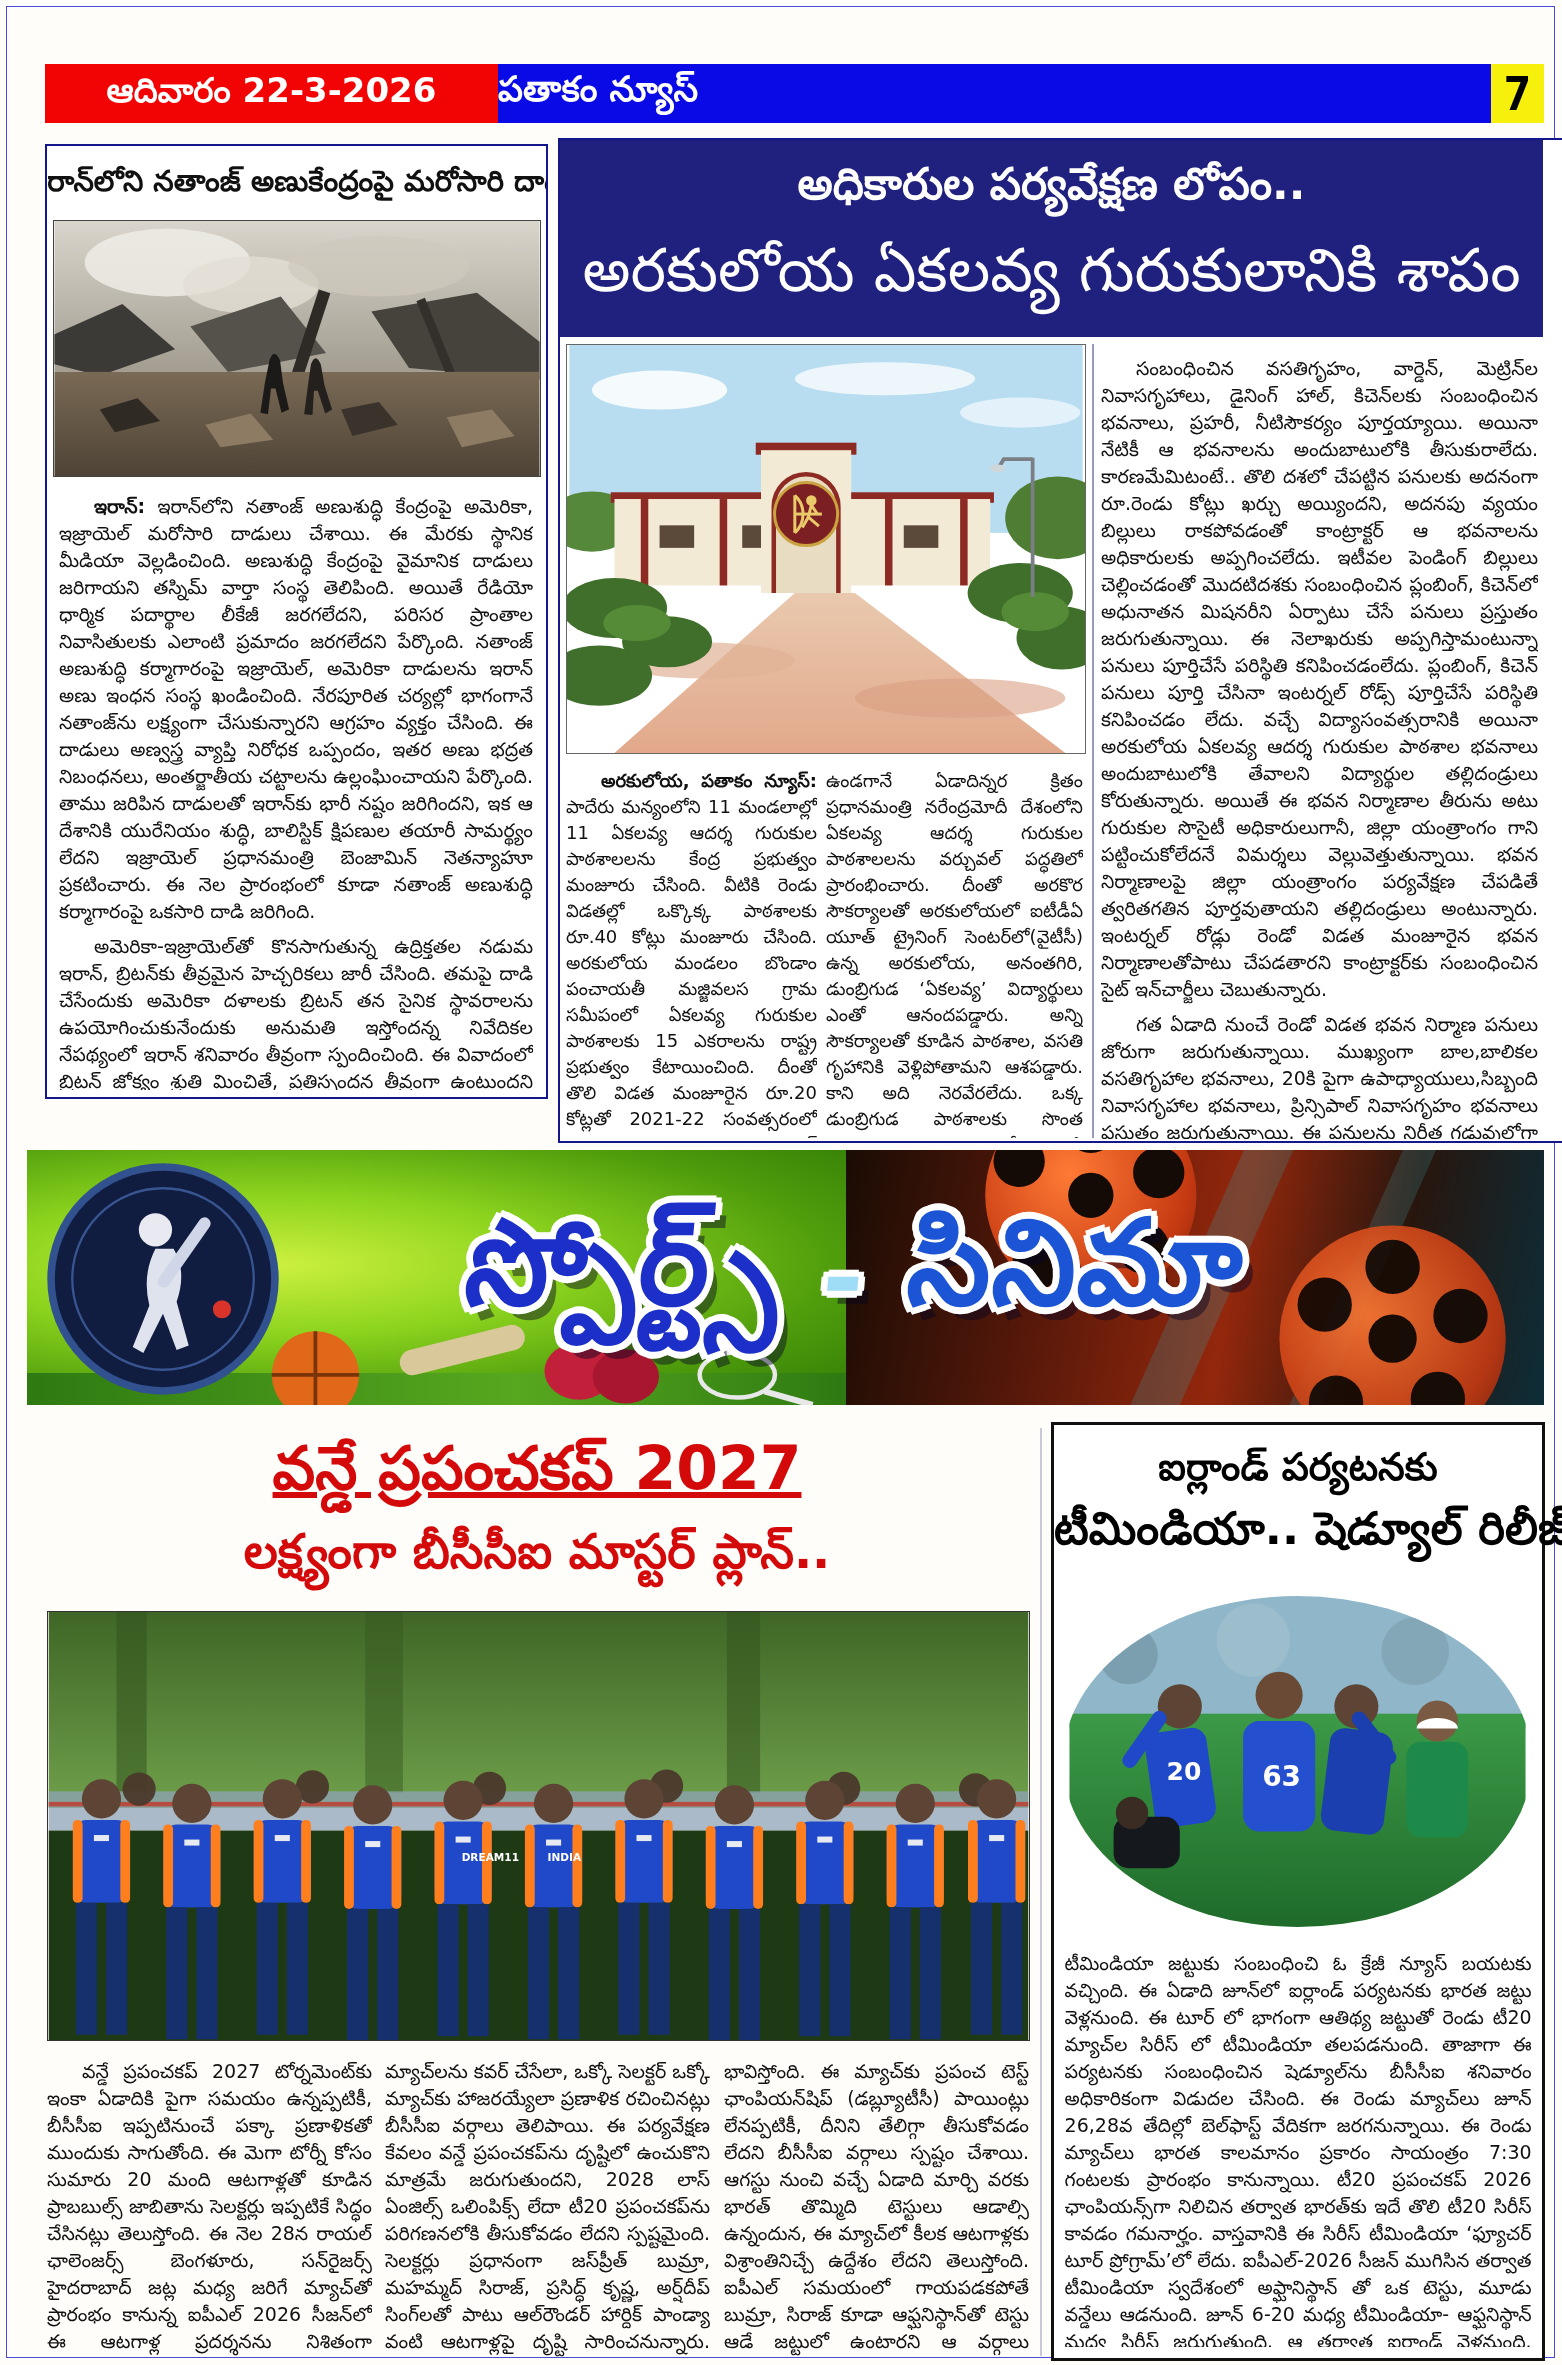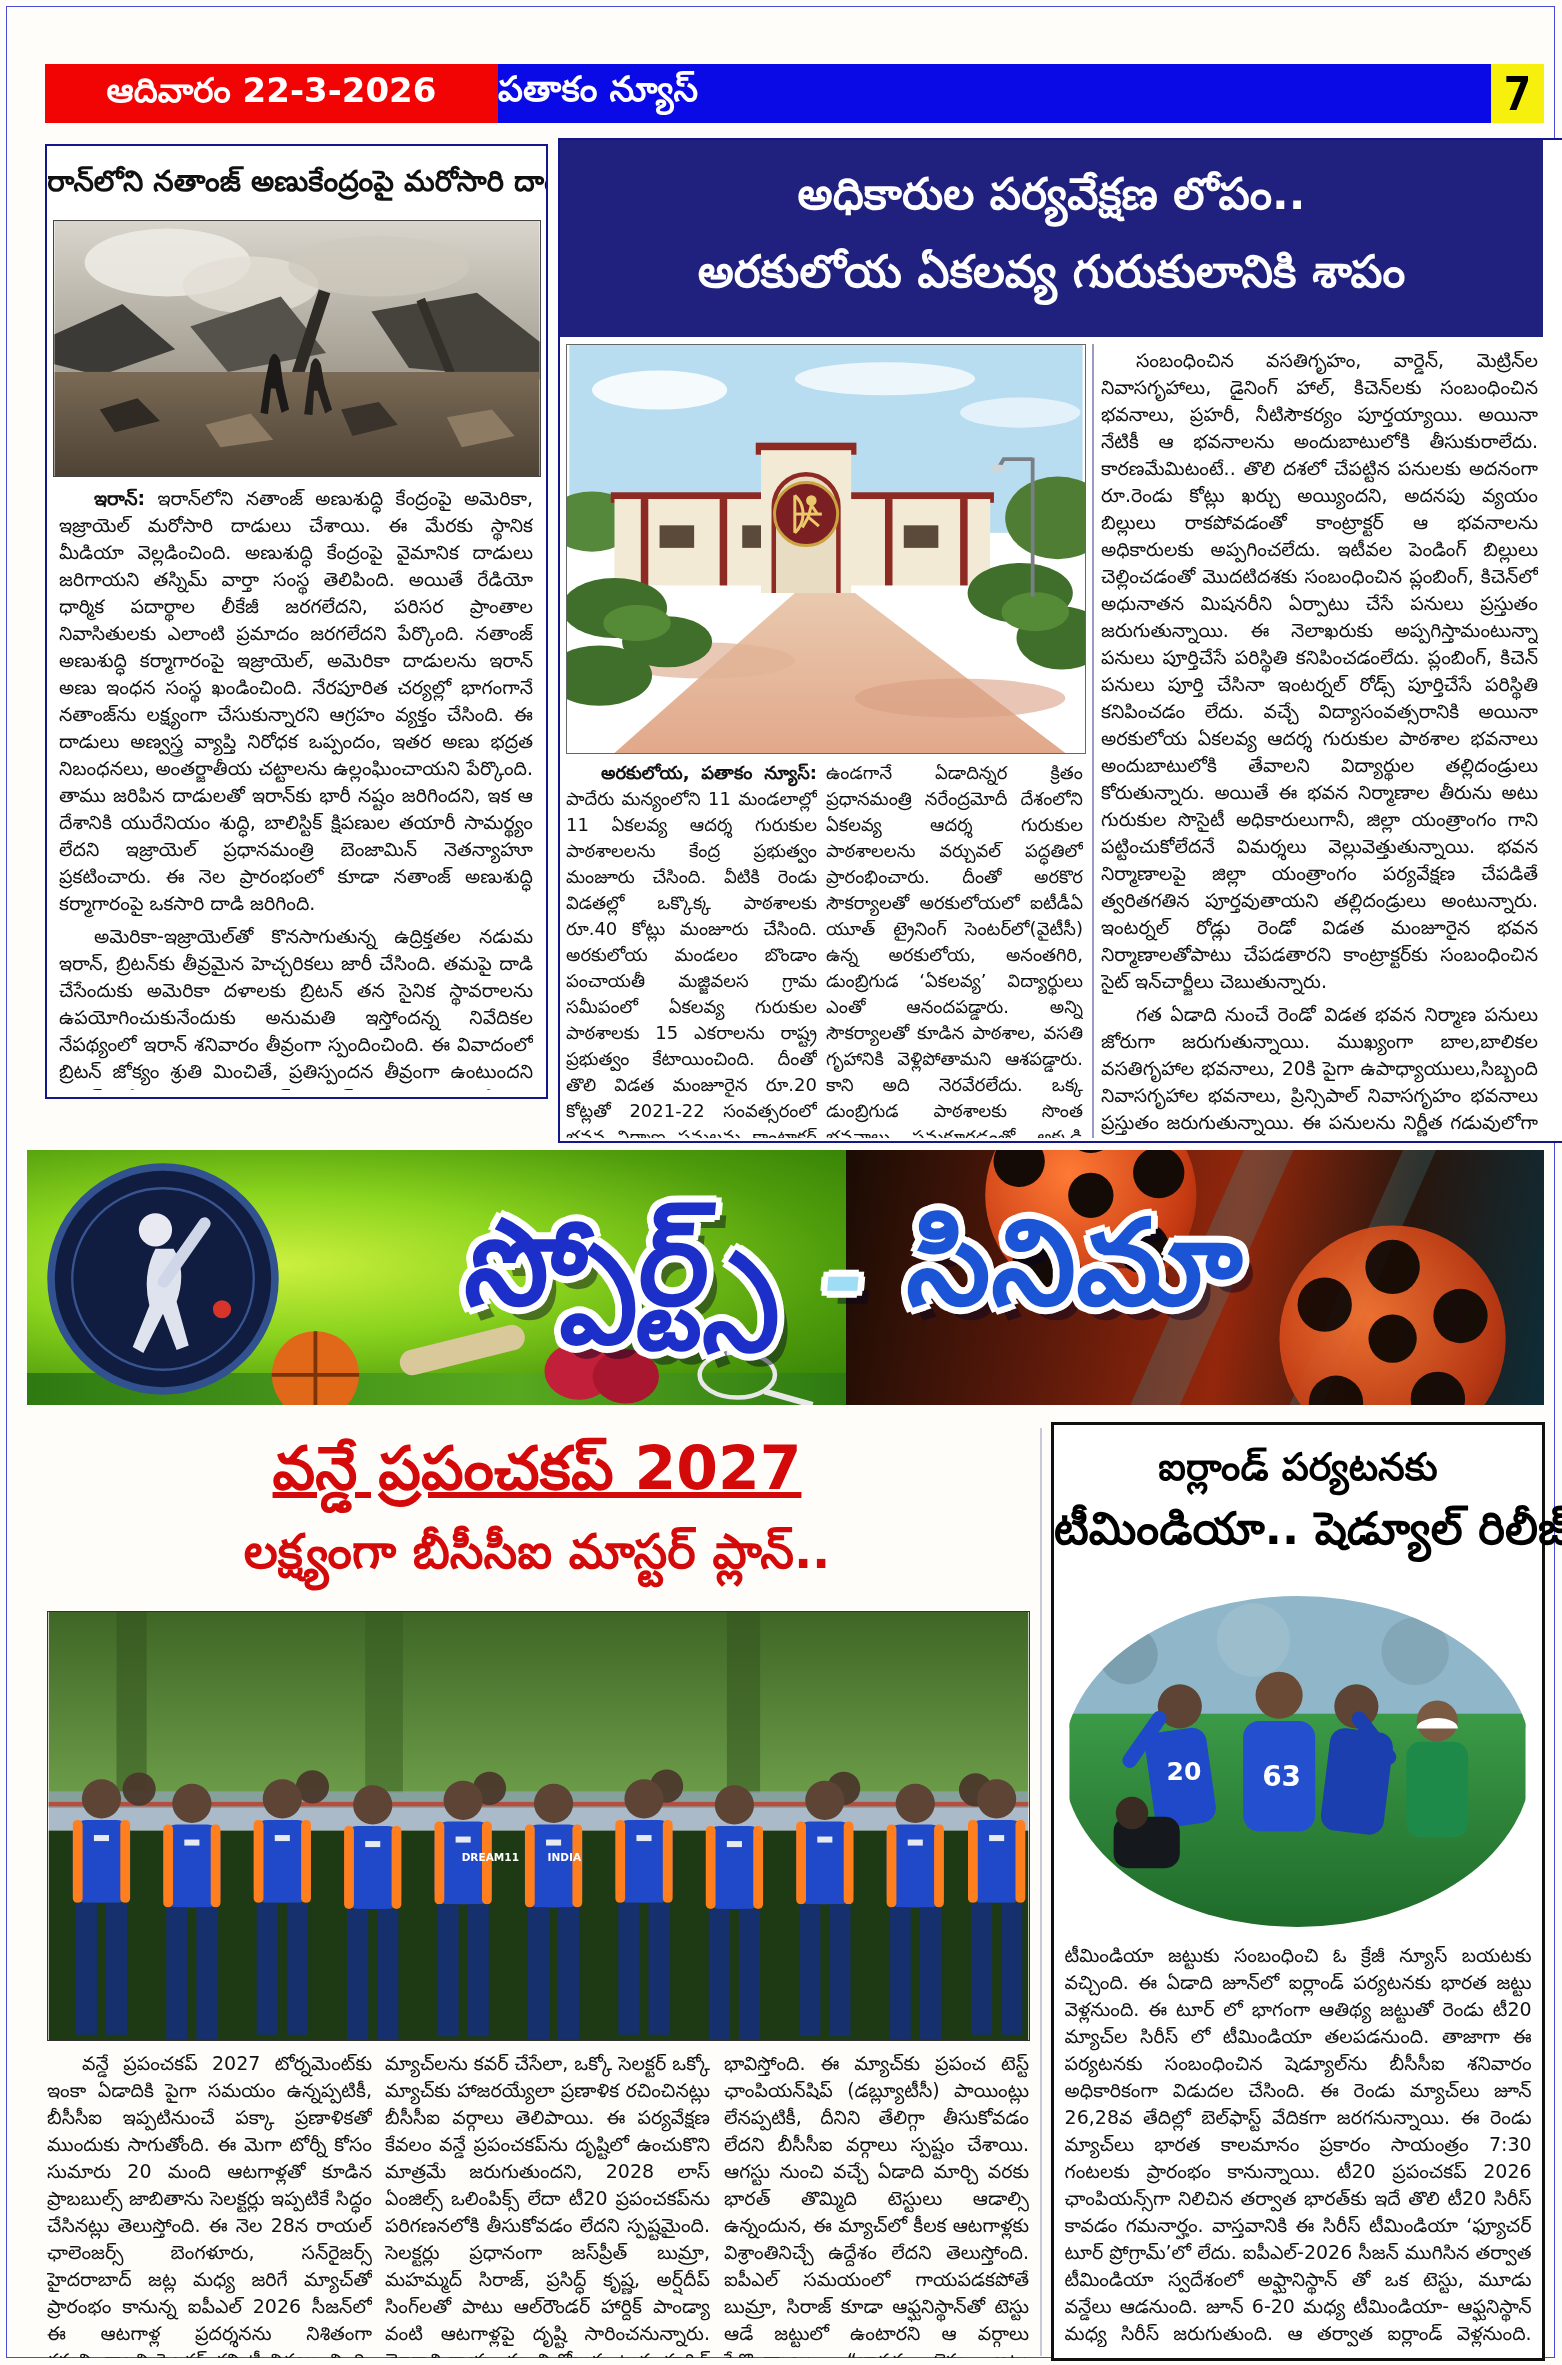--- a/index.html
+++ b/index.html
@@ -11,39 +11,39 @@
   .header{position:absolute;left:45px;top:64px;width:1499px;height:59px;display:flex;}
   .header-date{width:453px;background:#f20404;color:#fff;font-weight:bold;font-size:34px;
                display:flex;align-items:center;justify-content:center;white-space:nowrap;}
   .header-title{flex:1;background:#0a0ae6;color:#fff;font-weight:bold;font-size:35px;
                 display:flex;align-items:center;white-space:nowrap;overflow:hidden;}
   .header-page{width:53px;background:#f7ef0c;color:#000;font-weight:bold;font-size:47px;
                display:flex;align-items:center;justify-content:center;font-family:"DejaVu Sans Mono",monospace;}
 
   
   .btxt{font-size:19px;line-height:27px;text-align:justify;overflow:hidden;}
-  .btxt p{margin:0 0 6px;text-indent:35px;}
+  .btxt p{margin:8px 0 6px;text-indent:35px;}
   .dateline{font-weight:bold;}
 
   
   .iran-box{position:absolute;left:45px;top:144px;width:503px;height:955px;border:2.3px solid #15158c;
             background:#fff;box-sizing:border-box;}
   .iran-head{position:absolute;left:0;top:6px;width:100%;height:65px;display:flex;align-items:center;justify-content:center;
              font-weight:bold;font-size:29px;white-space:nowrap;overflow:hidden;}
   .iran-photo{position:absolute;left:6px;top:74px;width:486px;height:255px;border:0.8px solid #444;overflow:hidden;}
   .iran-body{position:absolute;left:12px;top:339px;width:474px;height:605px;}
   .iran-sub{font-weight:bold;font-size:28px;text-align:center;margin:7.6px 0 9px;text-indent:0 !important;line-height:36px;}
 
   
   .guru-box{position:absolute;left:558px;top:138px;width:1145px;height:1005px;border:2.3px solid #15158c;
             background:#fff;box-sizing:border-box;}
   .guru-headbox{position:absolute;left:0;top:0;width:983px;height:197px;background:#20207e;
                 display:flex;flex-direction:column;align-items:center;justify-content:center;gap:15px;}
   .guru-h1{color:#fff;font-weight:bold;font-size:44px;white-space:nowrap;}
-  .guru-h2{color:#fff;font-weight:bold;font-size:45px;white-space:nowrap;}
+  .guru-h2{color:#fff;font-weight:normal;font-size:60px;white-space:nowrap;}
   .guru-photo{position:absolute;left:6px;top:204px;width:518px;height:408px;border:0.8px solid #666;overflow:hidden;}
   .guru-vrule{position:absolute;left:532px;top:204px;width:1.5px;height:794px;background:#9a9ac0;}
   .guru-rightcol{position:absolute;left:541px;top:207px;width:437px;height:792px;}
   .guru-col1{position:absolute;left:6px;top:620px;width:251px;height:378px;}
   .guru-col2{position:absolute;left:266px;top:620px;width:257px;height:378px;}
   .guru-col .btxt{font-size:18px;line-height:26px;}
 
   
   .banner{position:absolute;left:27px;top:1150px;width:1517px;height:255px;overflow:hidden;background:#123;}
   .banner-left{position:absolute;left:0;top:0;width:54%;height:100%;

